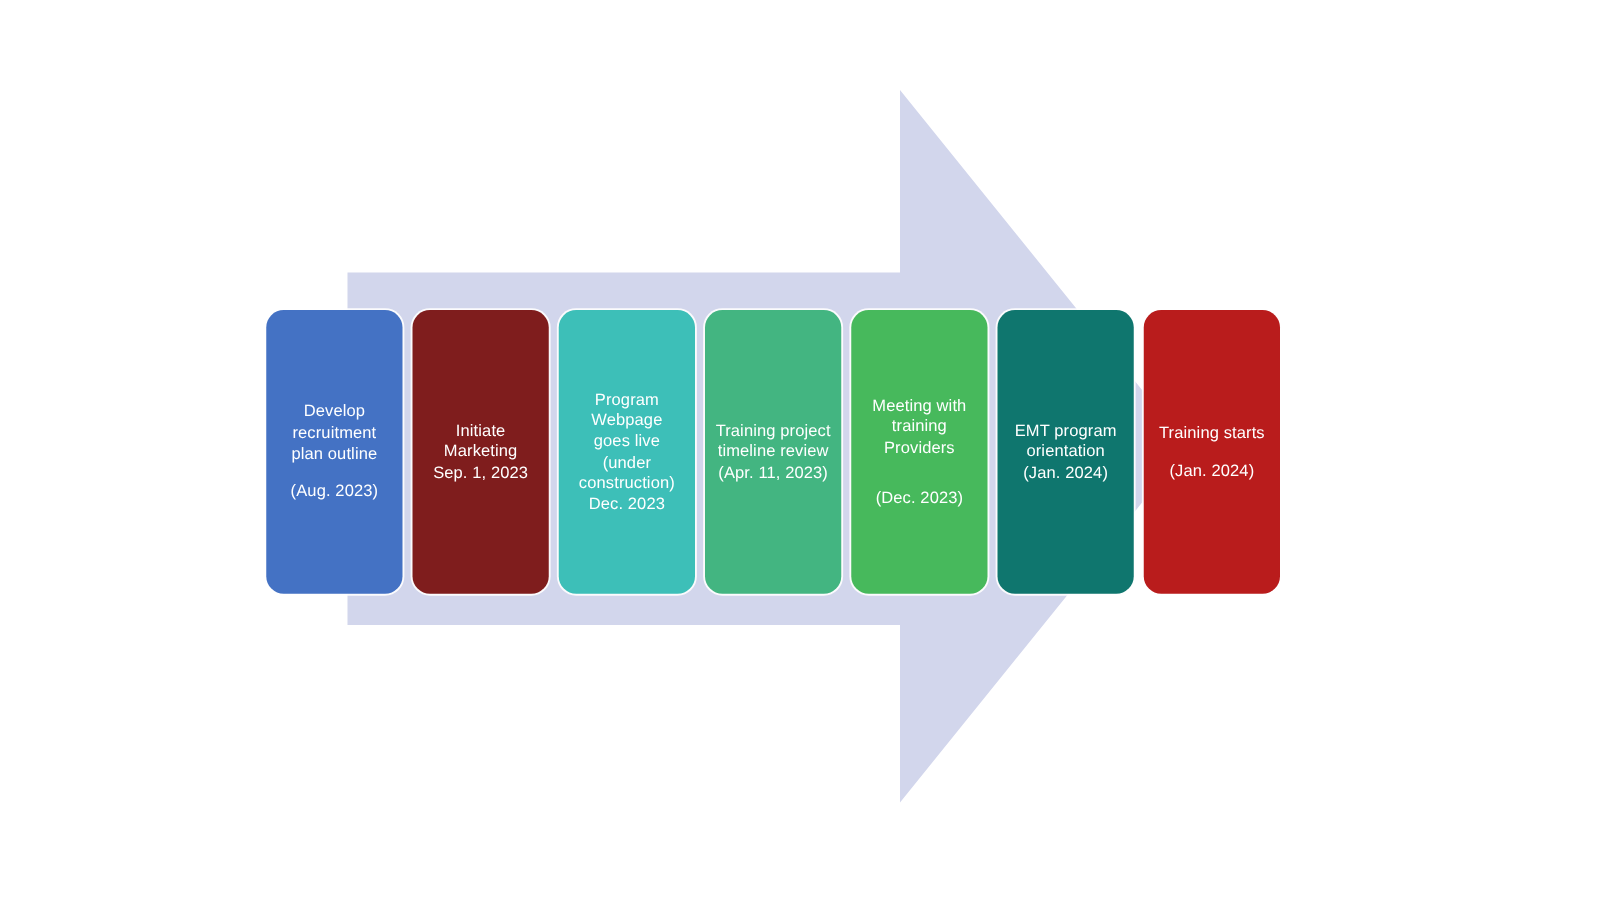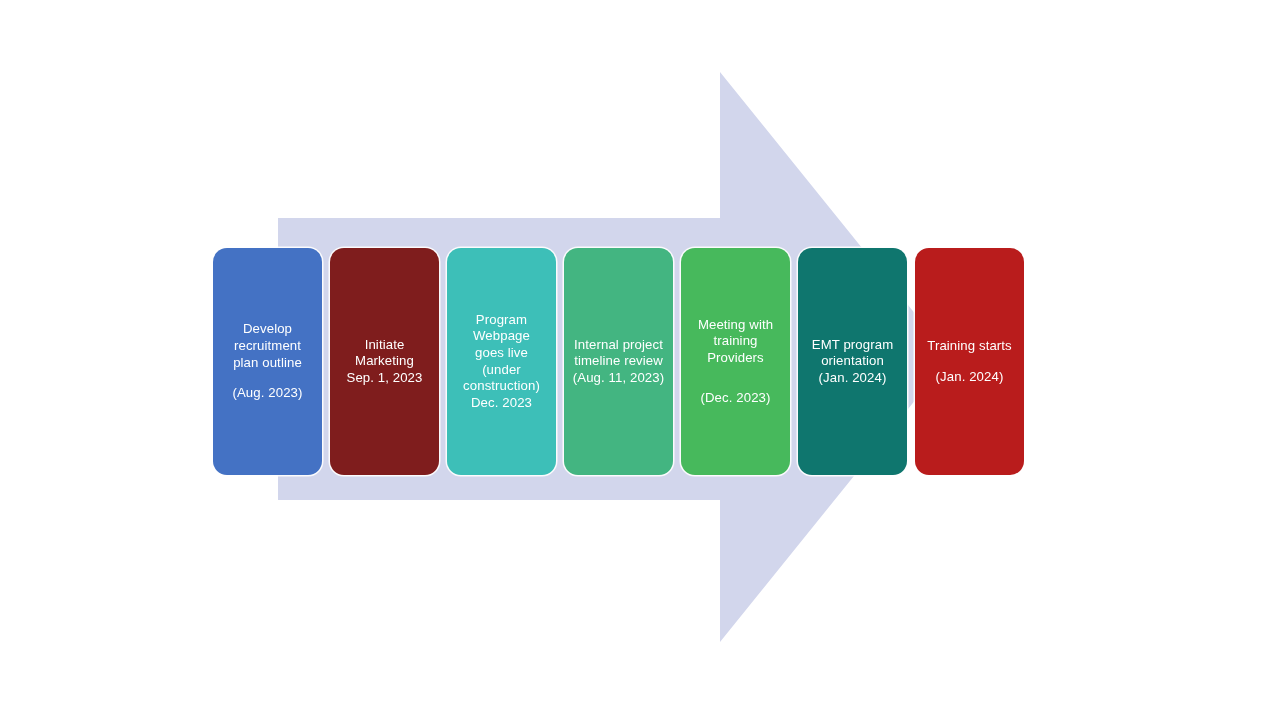--- a/index.html
+++ b/index.html
@@ -100,23 +100,23 @@
     <div class="milestone-card" style="background: rgb(61, 191, 184);">
       <div class="milestone-text">Program
 Webpage
 goes live
 (under
 construction)</div>
       <div class="milestone-date">Dec. 2023</div>
     </div>
 
     <div class="milestone-card" style="background: rgb(67, 181, 129);">
-      <div class="milestone-text">Internal project
+      <div class="milestone-text">Training project
 timeline review</div>
-      <div class="milestone-date">(Aug. 11, 2023)</div>
+      <div class="milestone-date">(Apr. 11, 2023)</div>
     </div>
 
     <div class="milestone-card" style="background: rgb(71, 185, 92); gap: 23px;">
       <div class="milestone-text">Meeting with
 training
 Providers</div>
       <div class="milestone-date">(Dec. 2023)</div>
     </div>
 
     <div class="milestone-card" style="background: #0f766e;">

